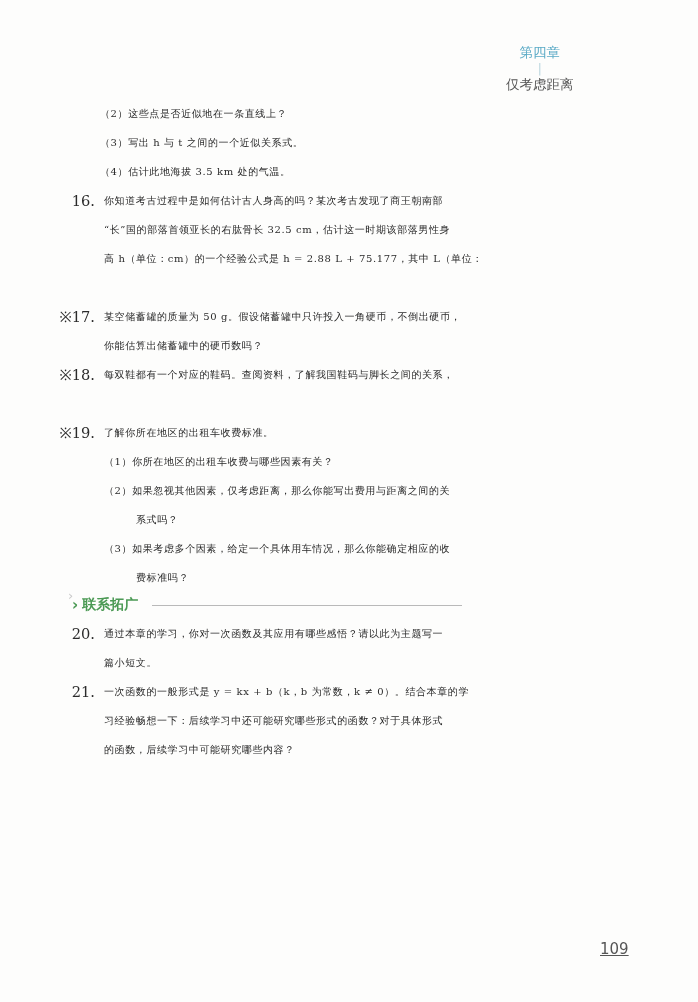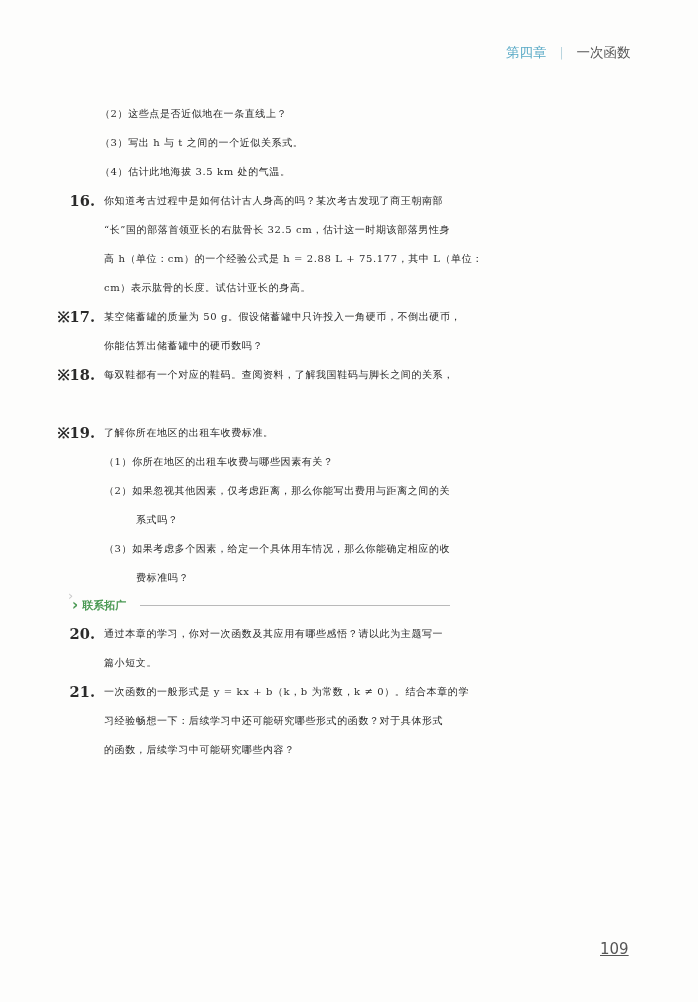--- a/index.html
+++ b/index.html
@@ -7,72 +7,71 @@
     width: 698px; height: 1002px; overflow: hidden;
     background: #fdfdfc;
     font-family: "DejaVu Serif", "Liberation Serif", serif;
     color: #2a2a2a;
     position: relative;
   }
   .page { position: absolute; left: 0; top: 0; width: 698px; height: 1002px; }
   .header {
     position: absolute; top: 44px; left: 506px;
     font-family: "DejaVu Sans", "Liberation Sans", sans-serif;
-    font-size: 13.5px; display: flex; align-items: center;
+    font-size: 13.5px; display: flex; align-items: center; flex-direction: column;
   }
   .header .chapter { color: #5aaac6; }
   .header .sep { color: #b8d4de; margin: 0 13px; font-size: 12px; }
   .header .title { color: #555; }
   .line {
     position: absolute; font-size: 10px; line-height: 20px; white-space: nowrap;
     letter-spacing: 0.6px;
   }
   .num {
-    position: absolute; font-weight: bold; font-size: 14.6px; line-height: 20px;
+    position: absolute; font-weight: normal; font-size: 14.6px; line-height: 20px;
     text-align: right; width: 60px;
   }
   .section {
     position: absolute; top: 594px; left: 72px; display: flex; align-items: center;
   }
   .section .chev {
     color: #4c9a55; font-family: "DejaVu Sans", sans-serif; font-size: 15px; font-weight: bold;
     margin-right: 4px; position: relative;
   }
   .section .chev .ghost { position: absolute; left: -4px; top: -8px; color: #c9c9c9; font-weight: normal; font-size: 13px; }
   .section .label {
-    color: #4c9a55; font-family: "DejaVu Sans", sans-serif; font-size: 11px; font-weight: bold;
+    color: #4c9a55; font-family: "DejaVu Sans", sans-serif; font-size: 14px; font-weight: bold;
   }
   .section .rule {
     width: 310px; height: 1px; background: #b9b9b9; margin-left: 14px;
   }
   .pagenum {
     position: absolute; top: 940px; left: 600px;
     font-family: "DejaVu Sans", "Liberation Sans", sans-serif; font-size: 15px; color: #555; text-decoration: underline;
   }
 </style>
 </head>
 <body>
 
 <div class="page">
 
   <div class="header">
     <span class="chapter">第四章</span>
     <span class="sep">|</span>
-    <span class="title">一次函数</span>
+    <span class="title">仅考虑距离</span>
   </div>
 
   <div class="line" style="top:104px;left:100px;">（2）这些点是否近似地在一条直线上？</div>
   <div class="line" style="top:133px;left:100px;">（3）写出 h 与 t 之间的一个近似关系式。</div>
   <div class="line" style="top:162px;left:100px;">（4）估计此地海拔 3.5 km 处的气温。</div>
 
   <div class="num" style="top:191px;left:35px;">16.</div>
   <div class="line" style="top:191px;left:104px;">你知道考古过程中是如何估计古人身高的吗？某次考古发现了商王朝南部</div>
   <div class="line" style="top:220px;left:104px;">“长”国的部落首领亚长的右肱骨长 32.5 cm，估计这一时期该部落男性身</div>
   <div class="line" style="top:249px;left:104px;">高 h（单位：cm）的一个经验公式是 h = 2.88 L + 75.177，其中 L（单位：</div>
-  <div class="line" style="top:278px;left:104px;">cm）表示肱骨的长度。试估计亚长的身高。</div>
 
   <div class="num" style="top:307px;left:35px;">※17.</div>
   <div class="line" style="top:307px;left:104px;text-align:right;">某空储蓄罐的质量为 50 g。假设储蓄罐中只许投入一角硬币，不倒出硬币，</div>
   <div class="line" style="top:336px;left:104px;">你能估算出储蓄罐中的硬币数吗？</div>
 
   <div class="num" style="top:365px;left:35px;">※18.</div>
   <div class="line" style="top:365px;left:104px;">每双鞋都有一个对应的鞋码。查阅资料，了解我国鞋码与脚长之间的关系，</div>
 
   <div class="num" style="top:423px;left:35px;">※19.</div>
   <div class="line" style="top:423px;left:104px;">了解你所在地区的出租车收费标准。</div>

